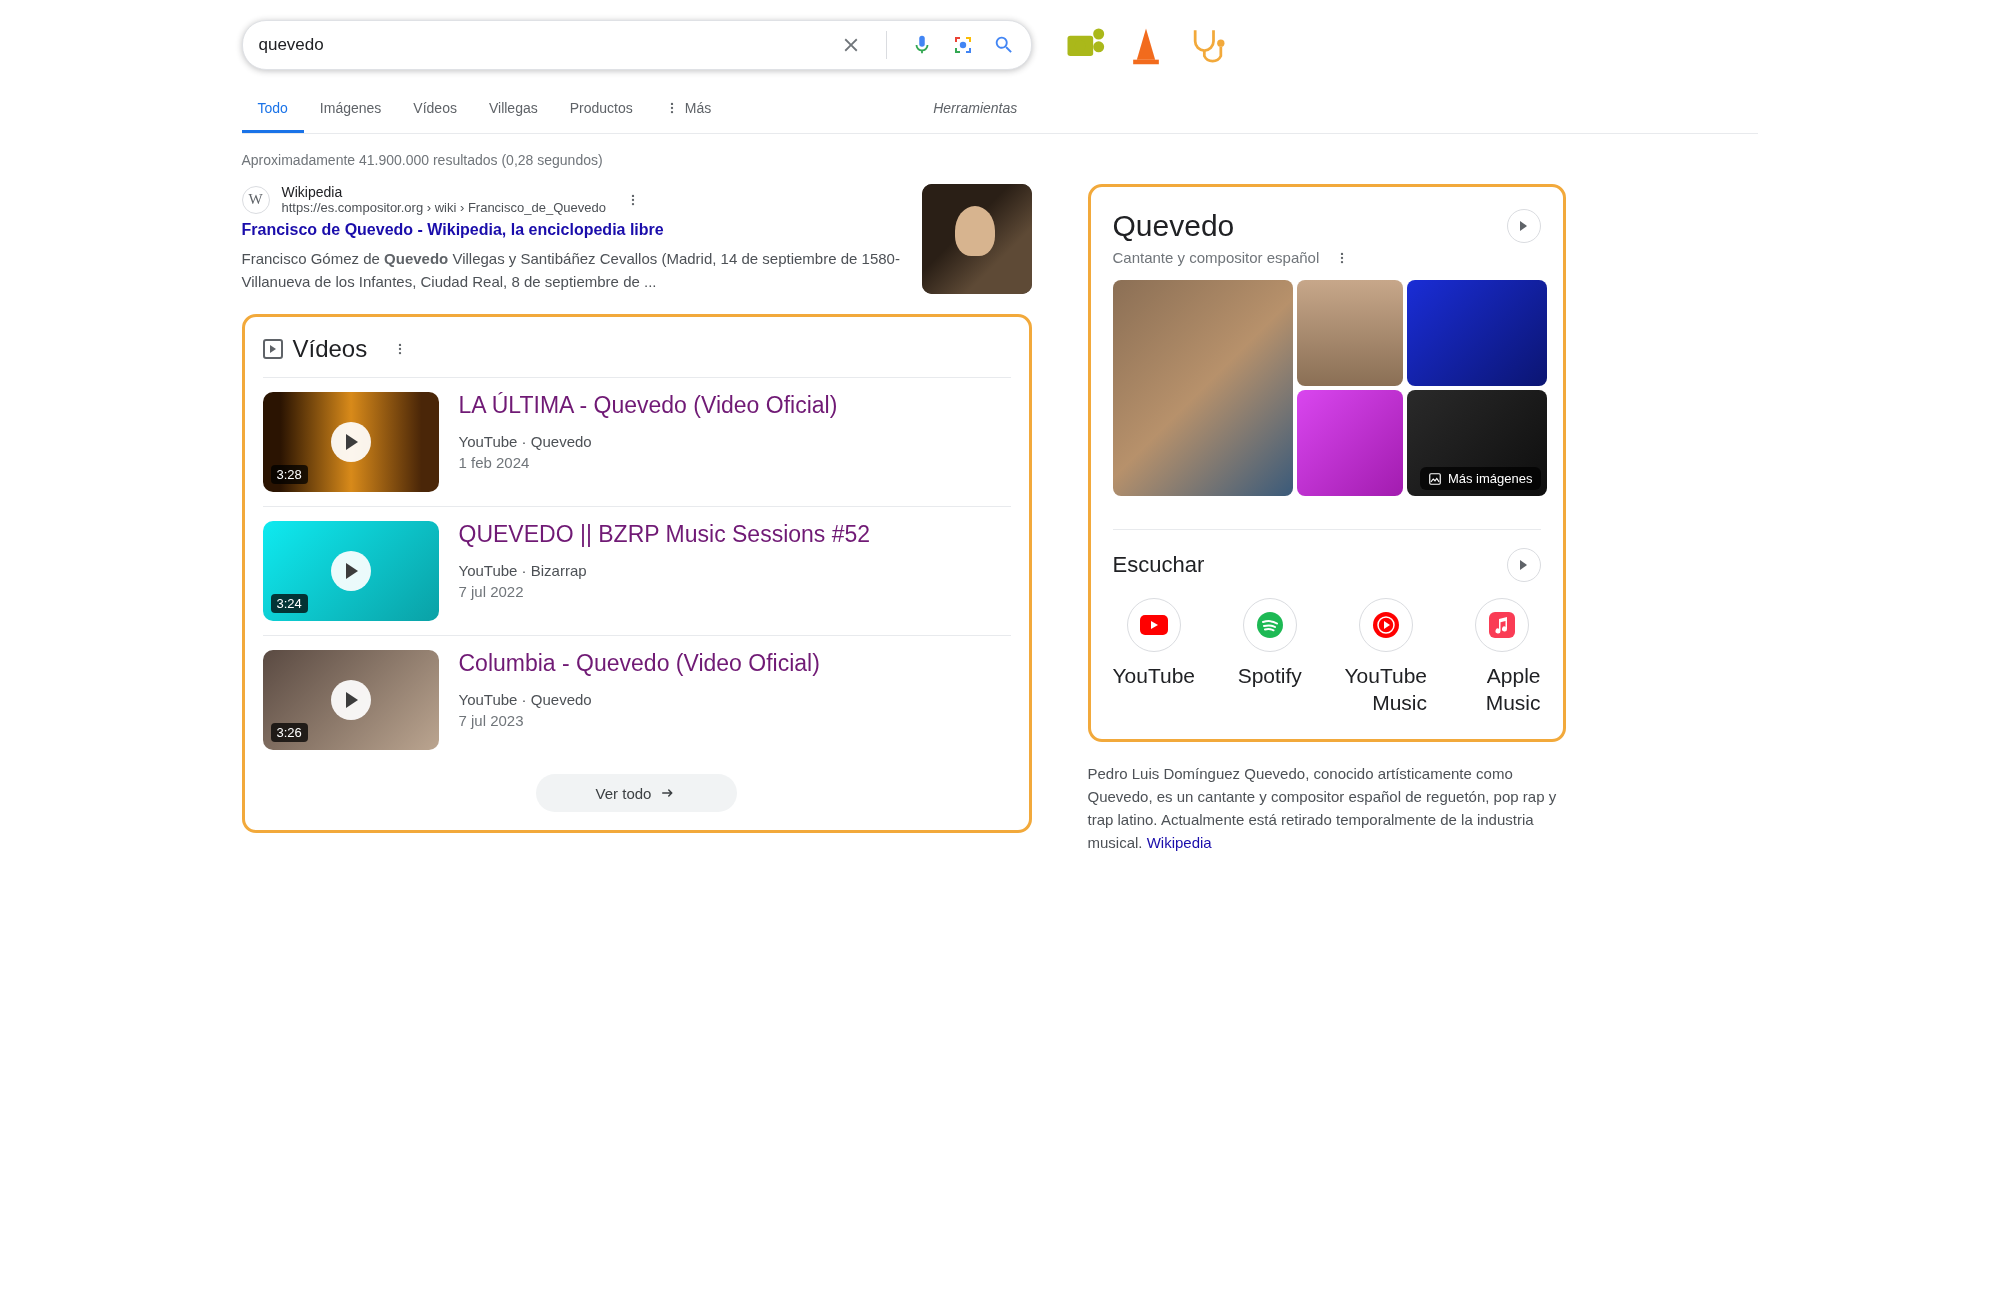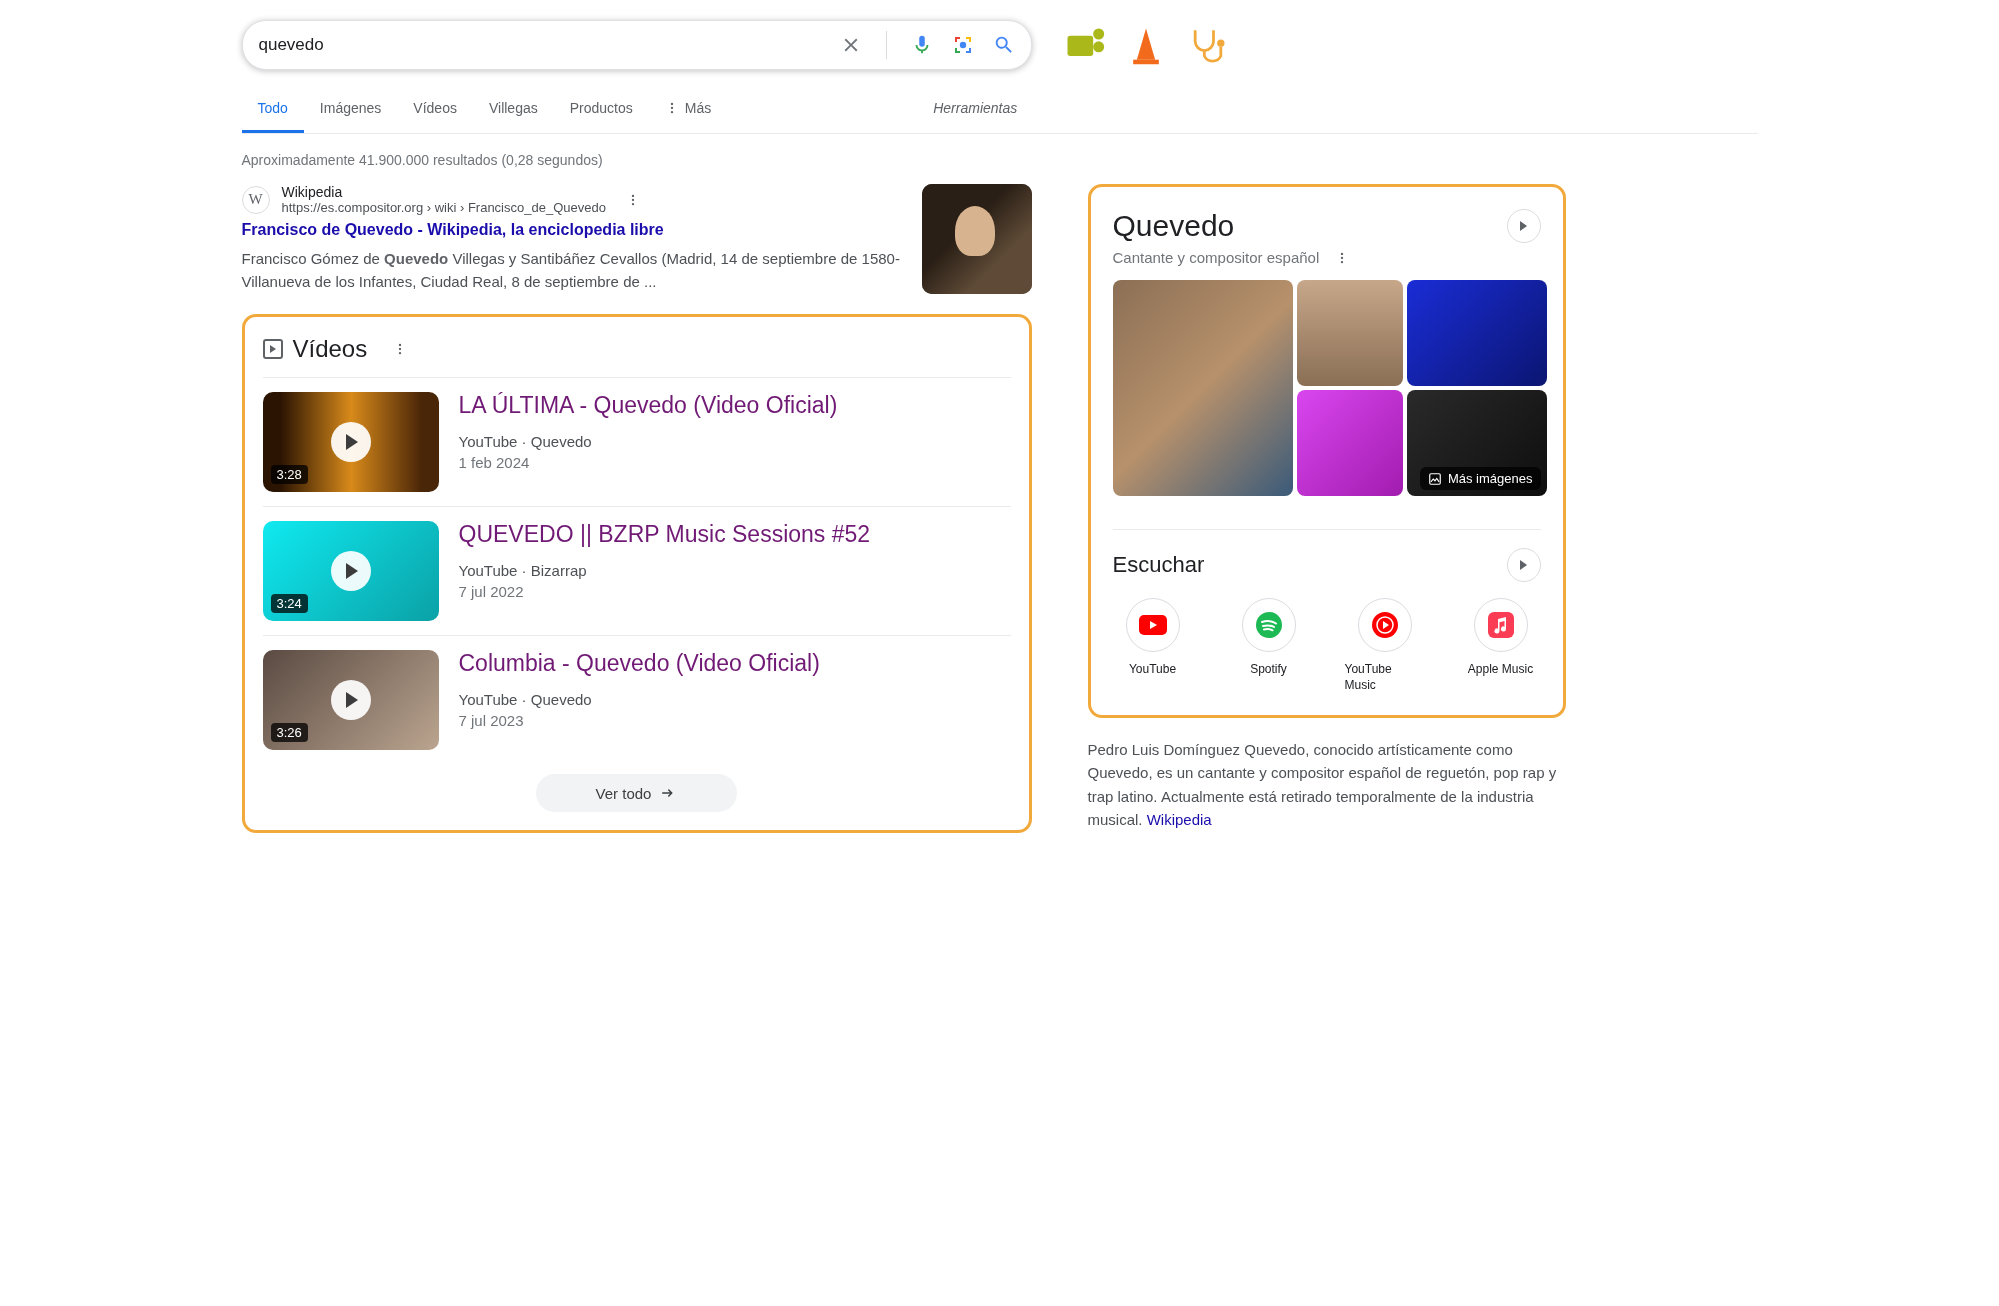--- a/index.html
+++ b/index.html
@@ -82,21 +82,21 @@
 .kp-img4 { background: linear-gradient(135deg, #d946ef 0%, #a21caf 100%); }
 .kp-img5 { background: linear-gradient(135deg, #2a2a2a 0%, #0e0e0e 100%); position: relative; }
 .more-images { position: absolute; right: 6px; bottom: 6px; background: rgba(0,0,0,.72); color: #fff; font-size: 13px; border-radius: 6px; padding: 4px 8px; display: flex; align-items: center; gap: 6px; }
 
 .kp-section { border-top: 1px solid #e8eaed; padding-top: 18px; }
 .kp-sec-head { display: flex; justify-content: space-between; align-items: center; margin-bottom: 16px; }
 .kp-sec-title { font-size: 22px; }
 .listen-row { display: flex; gap: 36px; }
 .listen-item { display: flex; flex-direction: column; align-items: center; gap: 10px; cursor: pointer; width: 93px; }
 .listen-icon { width: 54px; height: 54px; border-radius: 50%; border: 1px solid #dadce0; display: flex; align-items: center; justify-content: center; }
-.listen-label { font-size: 12px; text-align: left; line-height: 1.3; }
+.listen-label { font-size: 21px; text-align: right; line-height: 1.3; }
 
 .kp-desc { font-size: 15px; color: #4d5156; line-height: 1.55; margin-top: 20px; }
 .kp-desc a { color: #1a0dab; text-decoration: none; }
 
 svg { display: block; }
 .chevron-right { width: 0; height: 0; border-left: 7px solid #5f6368; border-top: 5px solid transparent; border-bottom: 5px solid transparent; }
 </style>
 </head>
 <body>
 

